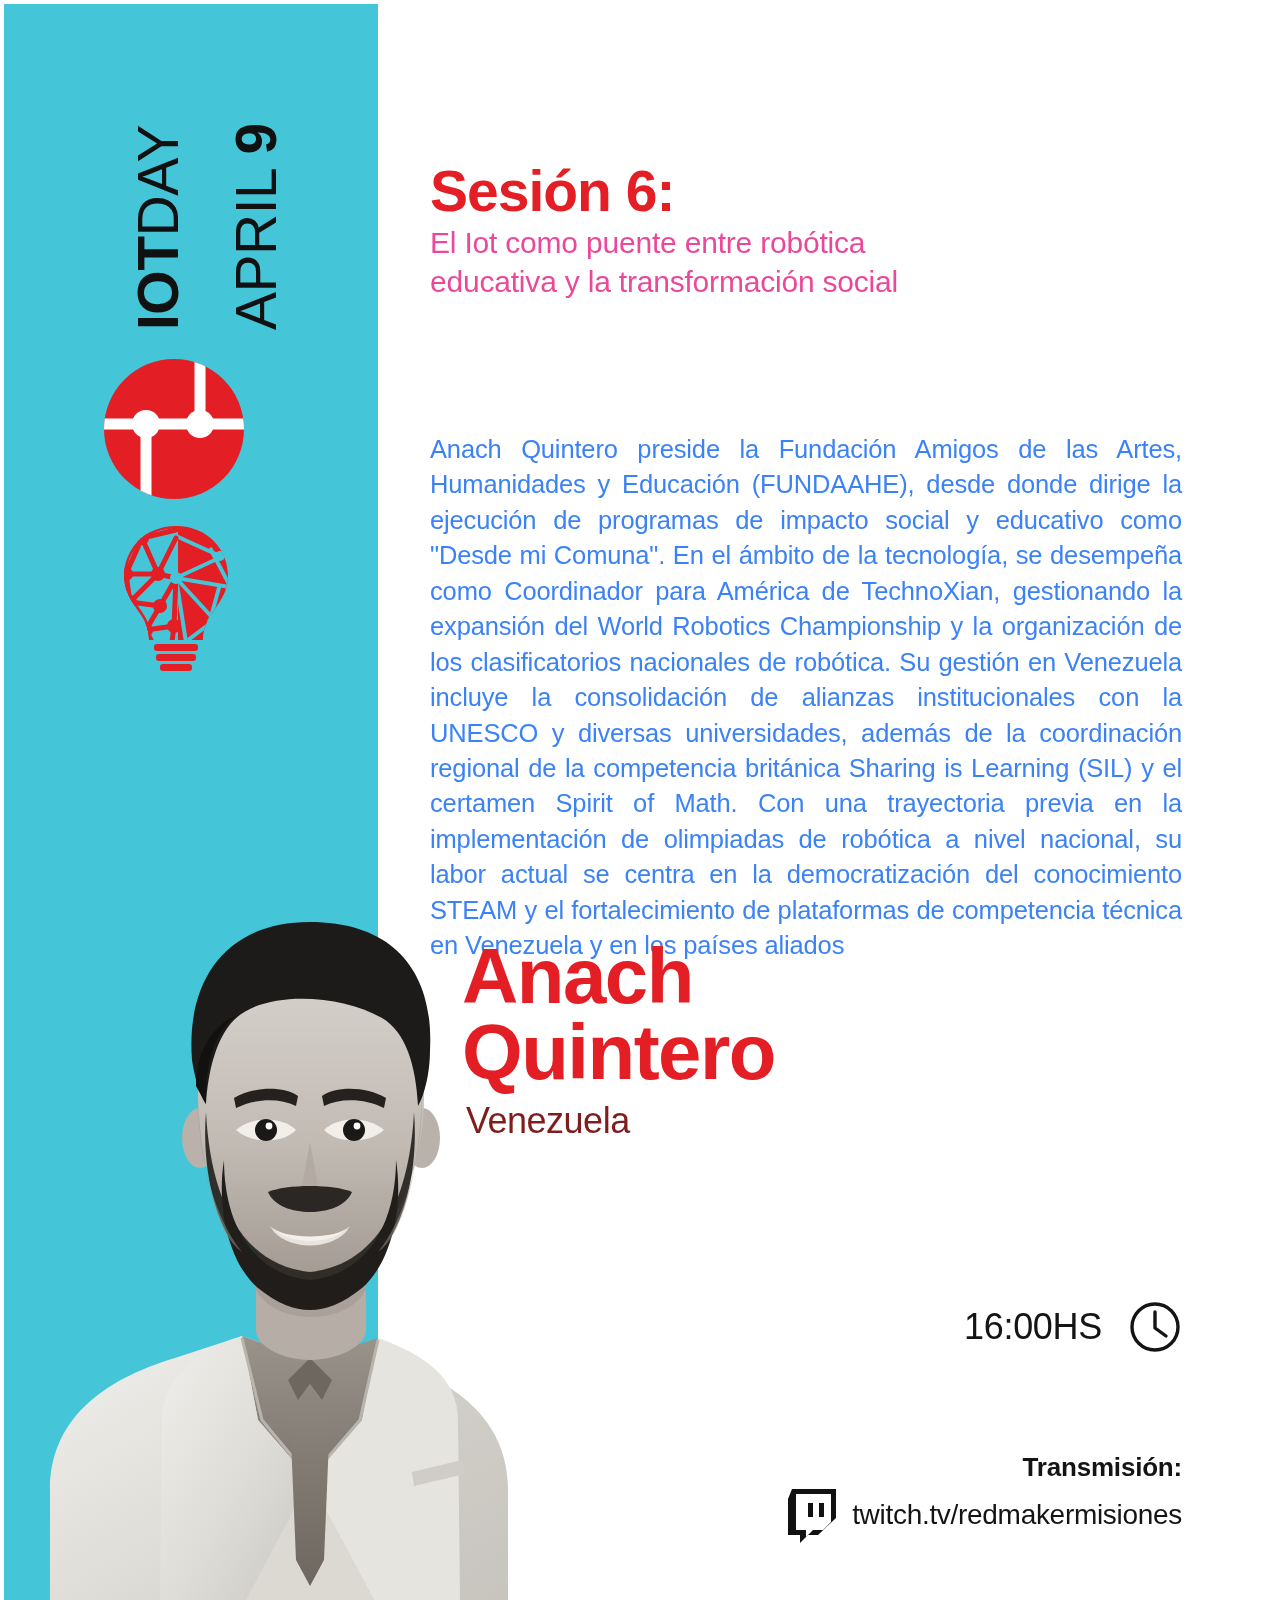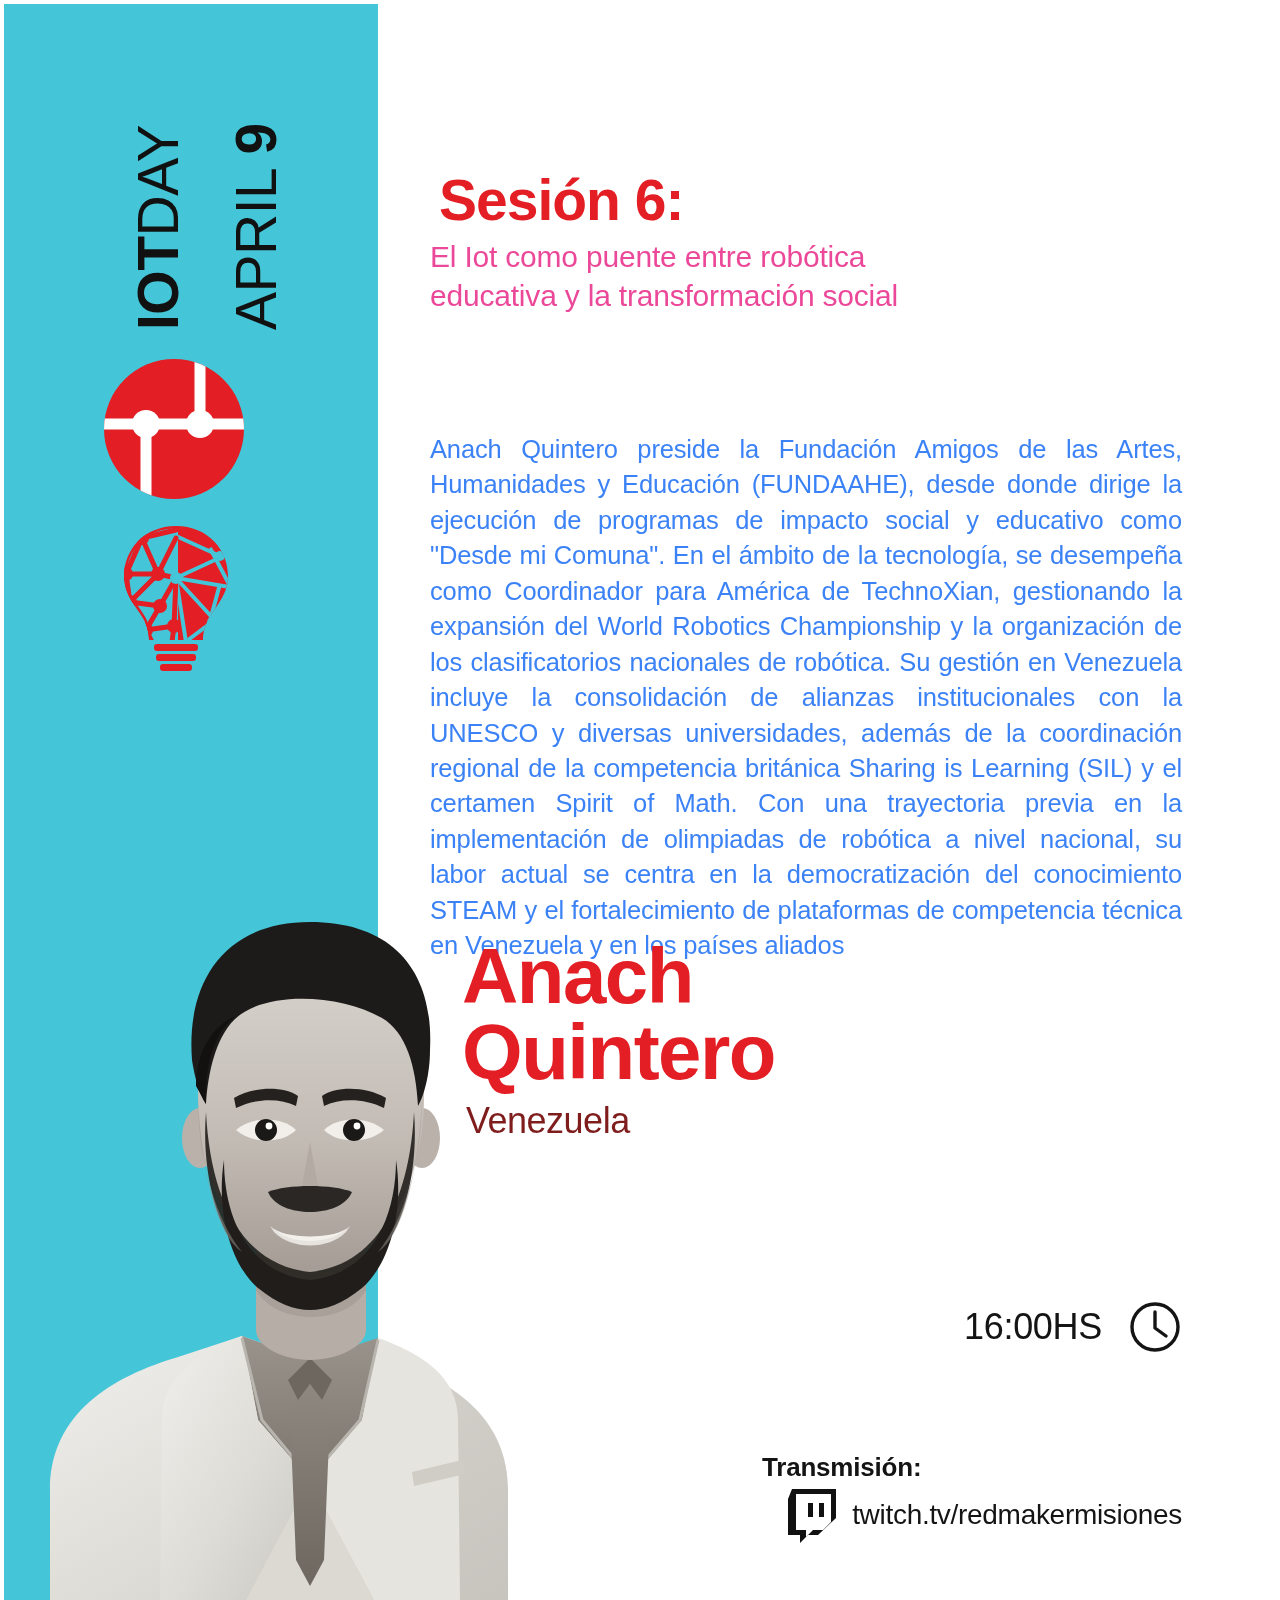--- a/index.html
+++ b/index.html
@@ -97,21 +97,21 @@
     left: 0;
     top: 162px;
     width: 752px;
   }
   .session-kicker {
     font-size: 57px;
     font-weight: 700;
     color: var(--red, #e31e24);
     line-height: 1.02;
     letter-spacing: -1px;
-    margin: 9px;
+    margin: 0;
   }
   .session-sub {
     font-size: 30px;
     font-weight: 400;
     color: #ec4899;
     line-height: 1.28;
     letter-spacing: -0.2px;
     margin: 4px 0 0 0;
   }
 
@@ -191,21 +191,21 @@
     flex: 0 0 54px;
   }
   .icon-box svg { display: block; width: 54px; height: 54px; }
 
   
   .transmission {
     position: absolute;
     right: 98px;
     top: 1452px;
     width: 420px;
-    text-align: left;
+    text-align: right;
   }
   .transmission-label {
     font-size: 26px;
     font-weight: 700;
     color: #141414;
     letter-spacing: -0.2px;
     margin: 0 0 4px 0;
   }
   .transmission-row {
     display: flex;

